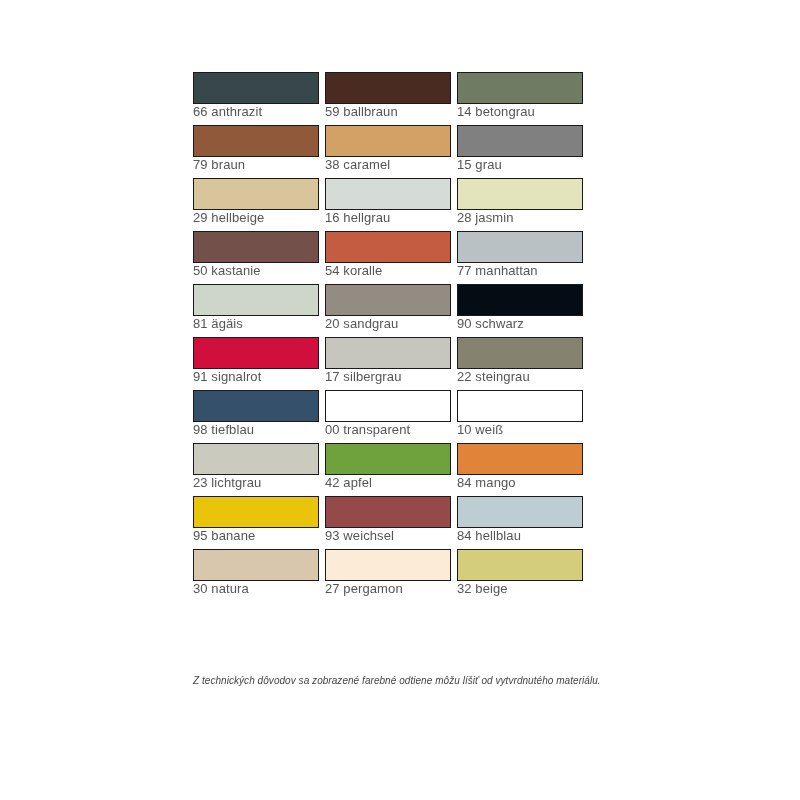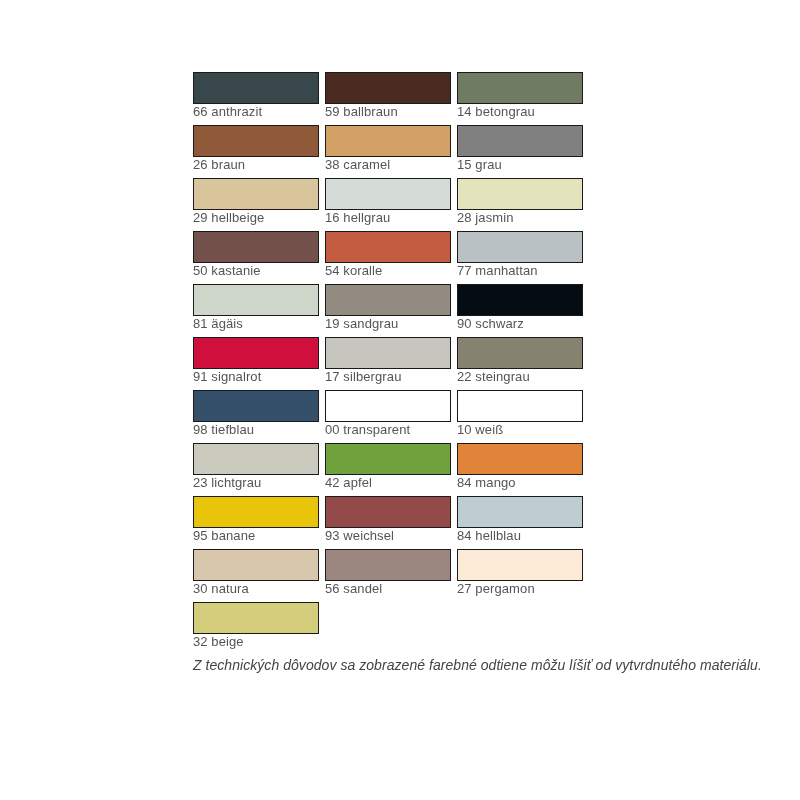--- a/index.html
+++ b/index.html
@@ -44,22 +44,22 @@
   .swatch-label {
     display: block;
     margin-top: 3px;
     font-size: 13px;
     line-height: 10px;
     color: #555555;
     white-space: nowrap;
     letter-spacing: 0.1px;
   }
   .footer-note {
-    margin-top: 5px;
-    font-size: 14px;
+    margin-top: 20px;
+    font-size: 10px;
     line-height: 11px;
     font-style: italic;
     color: #444444;
     white-space: nowrap;
     letter-spacing: 0.05px;
   }
 </style>
 </head>
 <body>
 
@@ -72,21 +72,21 @@
       <div class="swatch-cell">
         <span class="swatch-chip" style="background: rgb(74, 43, 34);"></span>
         <span class="swatch-label">59 ballbraun</span>
       </div>
       <div class="swatch-cell">
         <span class="swatch-chip" style="background: rgb(111, 123, 99);"></span>
         <span class="swatch-label">14 betongrau</span>
       </div>
       <div class="swatch-cell">
         <span class="swatch-chip" style="background: rgb(144, 89, 58);"></span>
-        <span class="swatch-label">26 braun</span>
+        <span class="swatch-label">79 braun</span>
       </div>
       <div class="swatch-cell">
         <span class="swatch-chip" style="background: rgb(211, 161, 101);"></span>
         <span class="swatch-label">38 caramel</span>
       </div>
       <div class="swatch-cell">
         <span class="swatch-chip" style="background: rgb(128, 128, 128);"></span>
         <span class="swatch-label">15 grau</span>
       </div>
       <div class="swatch-cell">
@@ -112,21 +112,21 @@
       <div class="swatch-cell">
         <span class="swatch-chip" style="background: rgb(185, 193, 196);"></span>
         <span class="swatch-label">77 manhattan</span>
       </div>
       <div class="swatch-cell">
         <span class="swatch-chip" style="background: rgb(206, 214, 201);"></span>
         <span class="swatch-label">81 ägäis</span>
       </div>
       <div class="swatch-cell">
         <span class="swatch-chip" style="background: rgb(146, 140, 130);"></span>
-        <span class="swatch-label">19 sandgrau</span>
+        <span class="swatch-label">20 sandgrau</span>
       </div>
       <div class="swatch-cell">
         <span class="swatch-chip" style="background: rgb(5, 13, 20);"></span>
         <span class="swatch-label">90 schwarz</span>
       </div>
       <div class="swatch-cell">
         <span class="swatch-chip" style="background: rgb(208, 15, 60);"></span>
         <span class="swatch-label">91 signalrot</span>
       </div>
       <div class="swatch-cell">
@@ -171,24 +171,20 @@
       </div>
       <div class="swatch-cell">
         <span class="swatch-chip" style="background: rgb(189, 205, 209);"></span>
         <span class="swatch-label">84 hellblau</span>
       </div>
       <div class="swatch-cell">
         <span class="swatch-chip" style="background: rgb(216, 198, 173);"></span>
         <span class="swatch-label">30 natura</span>
       </div>
       <div class="swatch-cell">
-        <span class="swatch-chip" style="background: rgb(156, 134, 128);"></span>
-        <span class="swatch-label">56 sandel</span>
-      </div>
-      <div class="swatch-cell">
         <span class="swatch-chip" style="background: rgb(251, 235, 215);"></span>
         <span class="swatch-label">27 pergamon</span>
       </div>
       <div class="swatch-cell">
         <span class="swatch-chip" style="background: rgb(211, 205, 124);"></span>
         <span class="swatch-label">32 beige</span>
       </div>
       <div class="swatch-cell empty"></div>
       <div class="swatch-cell empty"></div>
     </div>

